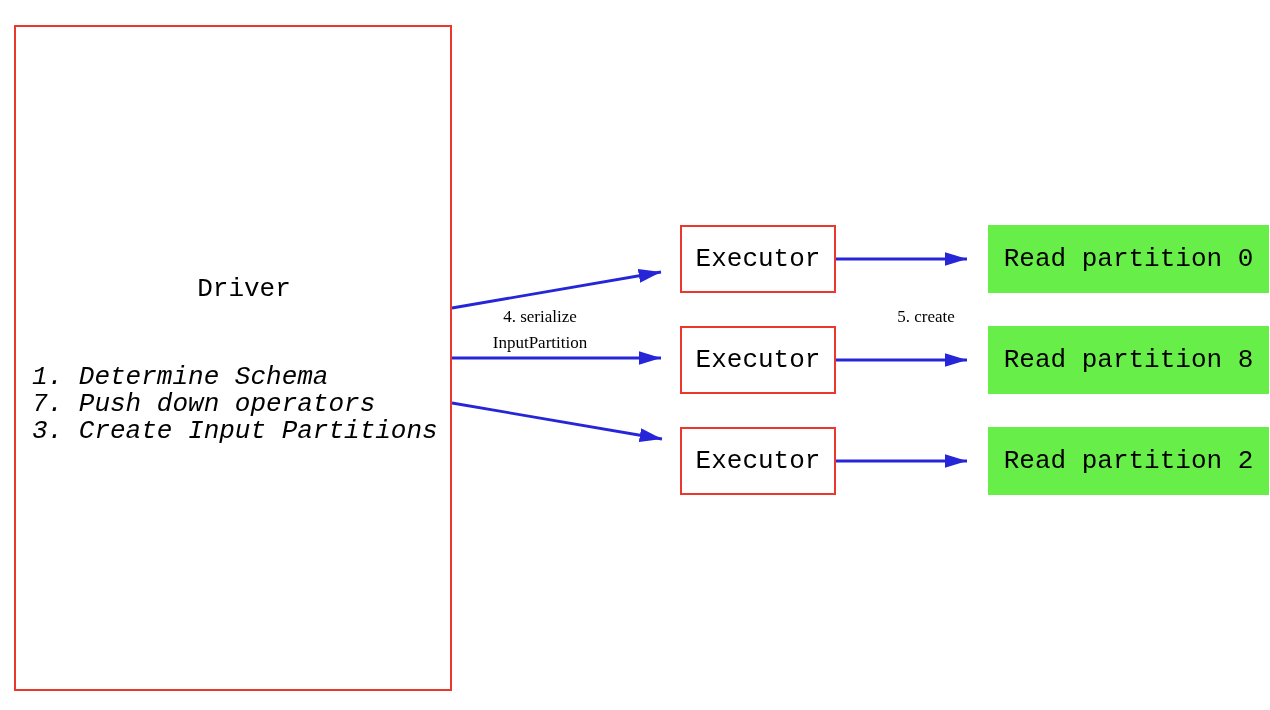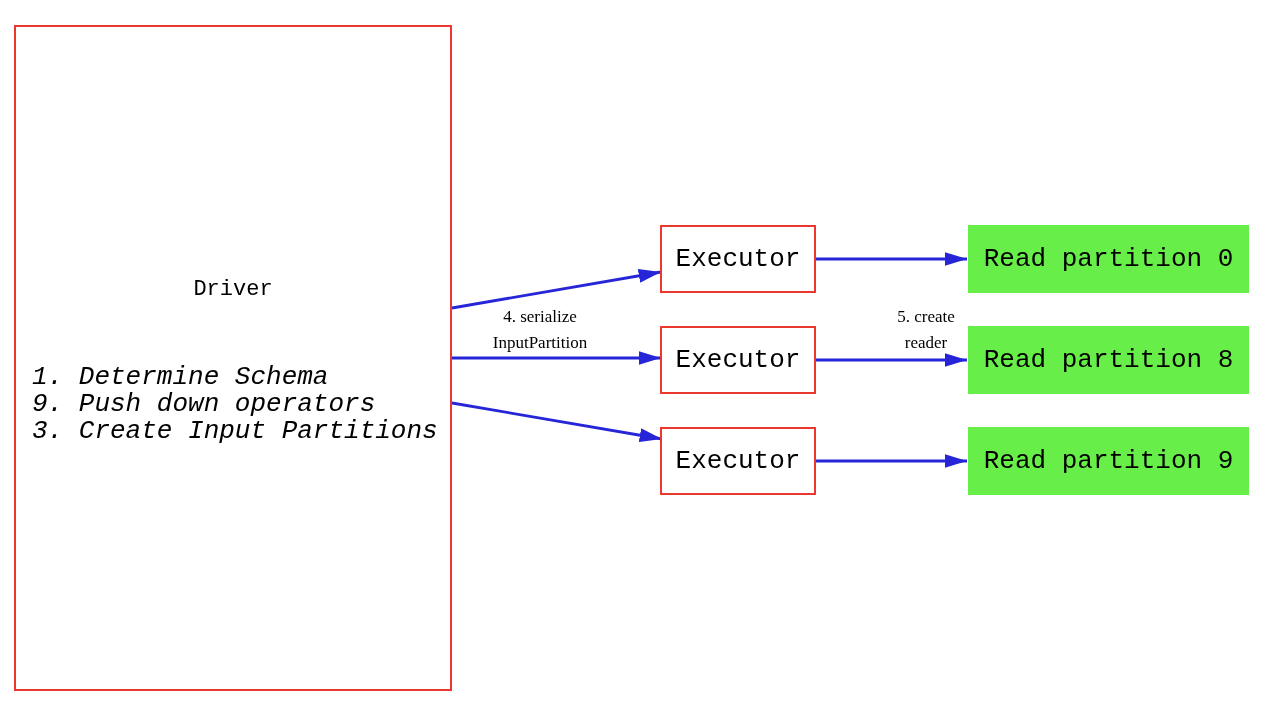--- a/index.html
+++ b/index.html
@@ -34,42 +34,43 @@
 
   .driver-box {
     position: absolute;
     left: 14px; top: 25px;
     width: 438px; height: 666px;
     border: 2px solid var(--box-border);
     background: var(--background);
   }
   .driver-title {
     position: absolute;
-    left: 0; top: 249px;
+    left: 11px; top: 249px;
     width: 100%;
     text-align: center;
-    font-size: 22px;
+    font-size: 26px;
     line-height: 27px;
     white-space: nowrap;
   }
   .driver-steps {
     position: absolute;
     left: 16px; top: 337px;
     font-size: 26px;
     line-height: 27px;
     white-space: nowrap;
     font-style: italic;
   }
   .node {
     position: absolute;
     display: flex;
     align-items: center;
     justify-content: center;
     font-size: 26px;
     white-space: nowrap;
+    margin-left: 20px;
   }
   .executor {
     left: 660px;
     width: 156px; height: 68px;
     border: 2px solid var(--box-border);
     background: var(--background);
   }
   .partition {
     left: 968px;
     width: 281px; height: 68px;
@@ -108,36 +109,35 @@
     <line class="edge" x1="452" y1="403" x2="662" y2="439" marker-end="url(#ah)"></line>
     <line class="edge" x1="815" y1="259" x2="967" y2="259" marker-end="url(#ah)"></line>
     <line class="edge" x1="815" y1="360" x2="967" y2="360" marker-end="url(#ah)"></line>
     <line class="edge" x1="815" y1="461" x2="967" y2="461" marker-end="url(#ah)"></line>
   </svg>
 
   <div class="driver-box">
     <div class="driver-title">Driver</div>
     <div class="driver-steps">
       <div>1. Determine Schema</div>
-      <div>9. Push down operators</div>
+      <div>7. Push down operators</div>
       <div>3. Create Input Partitions</div>
     </div>
   </div>
 
   <div class="node executor row-0">Executor</div>
   <div class="node executor row-1">Executor</div>
   <div class="node executor row-2">Executor</div>
 
   <div class="node partition row-0">Read partition 0</div>
   <div class="node partition row-1">Read partition 8</div>
-  <div class="node partition row-2">Read partition 9</div>
+  <div class="node partition row-2">Read partition 2</div>
 
   <div class="edge-label serialize">
     <div>4. serialize</div>
     <div>InputPartition</div>
   </div>
 
   <div class="edge-label create-reader">
     <div>5. create</div>
-    <div>reader</div>
   </div>
 
 </div>
 
 </body></html>

